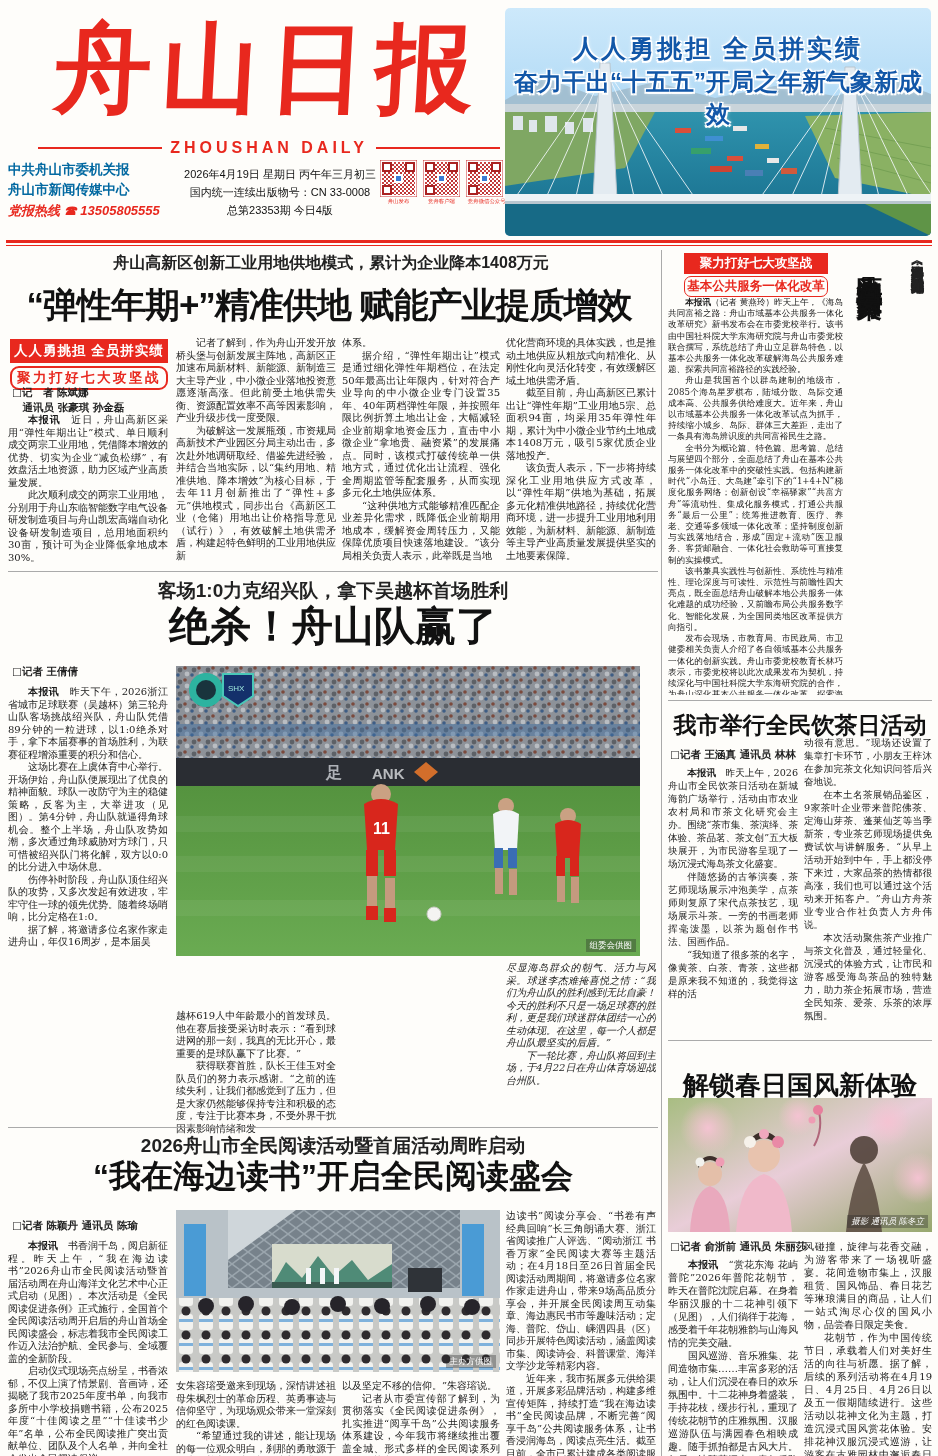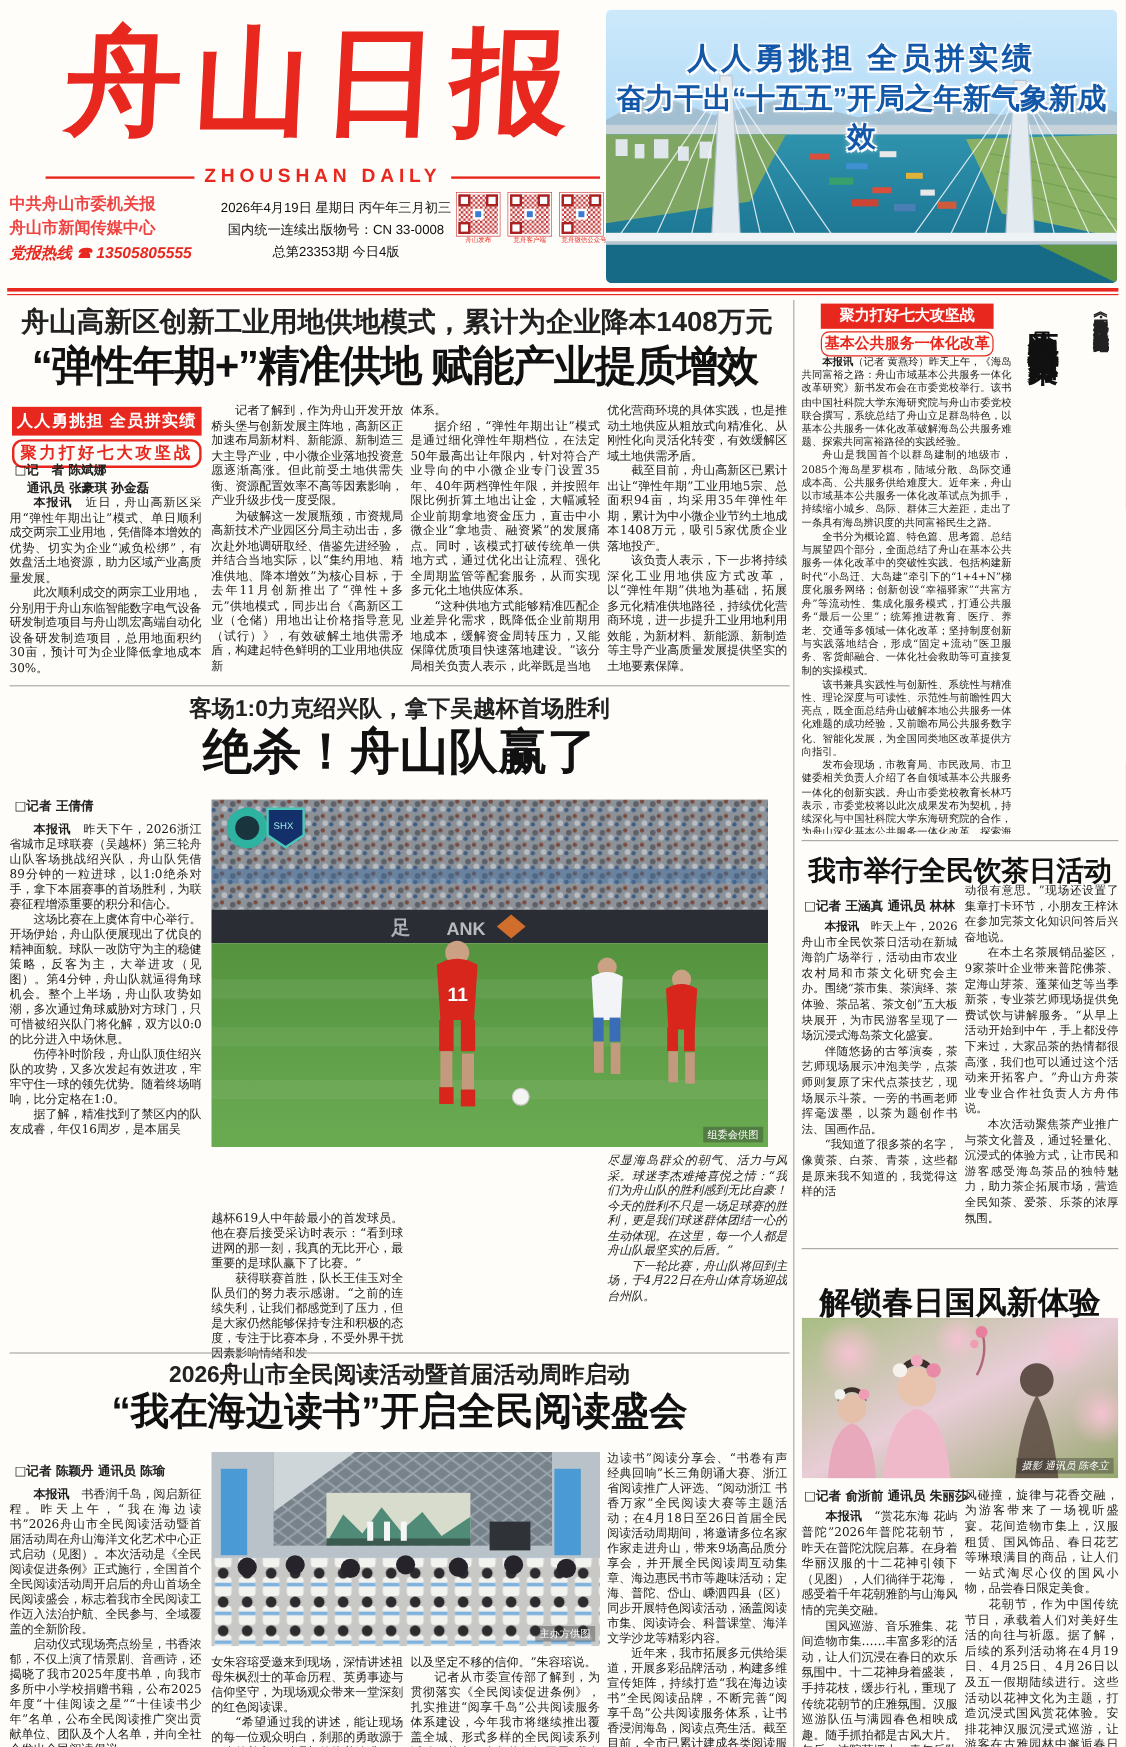--- a/index.html
+++ b/index.html
@@ -7,21 +7,21 @@
         font-family:"DejaVu Serif","Liberation Serif",serif;color:#1c1c1c;}
   .abs{position:absolute;}
   
   .mast-title{left:30px;top:4px;width:478px;height:132px;font-size:97px;line-height:128px;
     font-weight:bold;color:#e8281e;text-align:center;letter-spacing:10px;transform:skewX(-3deg);}
   .mast-en{left:38px;top:139px;width:462px;display:flex;align-items:center;gap:8px;}
   .mast-en .rule{flex:1;height:2px;background:#e8281e;}
   .mast-en .en{color:#e8281e;font-family:"Liberation Sans",sans-serif;font-weight:bold;
     font-size:16px;letter-spacing:4px;white-space:nowrap;}
   .org{left:8px;top:160px;width:170px;font-family:"Liberation Sans",sans-serif;}
-  .org .l{font-size:13.5px;font-weight:bold;color:#ef4444;line-height:20px;}
+  .org .l{font-size:13.5px;font-weight:bold;color:#0369a1;line-height:20px;}
   .org .hot{font-size:13px;font-weight:bold;font-style:italic;color:#e8281e;line-height:22px;}
   .dateblk{left:182px;top:165px;width:196px;text-align:center;font-size:11px;line-height:18px;color:#111;
     font-family:"Liberation Sans",sans-serif;}
   .qrs{left:380px;top:160px;width:124px;display:flex;gap:6px;}
   .qr{width:37px;text-align:center;}
   .qr svg{width:37px;height:37px;display:block;}
   .qr .lbl{font-size:6px;color:#e8281e;line-height:8px;white-space:nowrap;transform:scale(.9);transform-origin:center;}
   
   .banner{left:505px;top:8px;width:426px;height:228px;border-radius:5px;overflow:hidden;}
   .banner svg{position:absolute;left:0;top:0;width:100%;height:100%;}
@@ -37,21 +37,21 @@
   .byline{font-size:10.5px;color:#222;font-weight:bold;}
   .textcol{font-size:10px;line-height:12.5px;text-align:justify;overflow:hidden;color:#1b1b1b;}
   .textcol p{margin:0;text-indent:2em;}
   .textcol.cont p:first-child{text-indent:0;}
   .grayline{background:#aaa;}
   .caption{position:absolute;right:4px;bottom:4px;font-size:8.5px;color:#fff;
     background:rgba(40,40,40,.35);padding:0 4px;line-height:13px;font-family:"Liberation Sans",sans-serif;}
   .photo{overflow:hidden;}
   .photo svg{display:block;width:100%;height:100%;}
   
-  .lead-kicker{left:10px;top:253px;width:642px;font-size:23px;}
+  .lead-kicker{left:10px;top:253px;width:642px;font-size:16px;}
   .lead-head{left:2px;top:282px;width:654px;font-size:35px;letter-spacing:-1px;}
   .badges{left:10px;top:339px;width:158px;font-family:"Liberation Sans",sans-serif;text-align:center;}
   .badge1{background:#e8281e;color:#fff;font-size:13.5px;font-weight:bold;padding:3px 0;letter-spacing:1px;}
   .badge2{margin-top:3px;border:2px solid #e8281e;border-radius:9px;color:#e8281e;
     font-size:13.5px;font-weight:bold;padding:1px 0;letter-spacing:2.5px;}
   .lead-byline{left:12px;top:385px;width:158px;line-height:15px;}
   
   .fuyu-badges{left:684px;top:253px;width:144px;font-family:"Liberation Sans",sans-serif;text-align:center;}
   .fuyu-badge1{background:#e8281e;color:#fff;font-size:12.5px;font-weight:bold;padding:2px 6px;}
   .fuyu-badge2{margin-top:2px;border:1.5px solid #e8281e;border-radius:7px;color:#e8281e;
@@ -320,21 +320,21 @@
           <rect x="395" y="211" width="8" height="26" fill="#c49a7e"></rect>
       </g>
       <circle cx="258" cy="248" r="7" fill="#f4f4f2" stroke="#c9c9c4"></circle>
     </svg>
     <div class="caption">组委会供图</div>
   </div>
   <div class="abs textcol" style="left:8px;top:686px;width:160px;height:430px;">
       <p><b>本报讯</b>　昨天下午，2026浙江省城市足球联赛（吴越杯）第三轮舟山队客场挑战绍兴队，舟山队凭借89分钟的一粒进球，以1:0绝杀对手，拿下本届赛事的首场胜利，为联赛征程增添重要的积分和信心。</p>
       <p>这场比赛在上虞体育中心举行。开场伊始，舟山队便展现出了优良的精神面貌。球队一改防守为主的稳健策略，反客为主，大举进攻（见图）。第4分钟，舟山队就逼得角球机会。整个上半场，舟山队攻势如潮，多次通过角球威胁对方球门，只可惜被绍兴队门将化解，双方以0:0的比分进入中场休息。</p>
       <p>伤停补时阶段，舟山队顶住绍兴队的攻势，又多次发起有效进攻，牢牢守住一球的领先优势。随着终场哨响，比分定格在1:0。</p>
-      <p>据了解，精准找到了禁区内的队友成睿，年仅16周岁，是本届吴</p>
+      <p>据了解，将邀请多位名家作家走进舟山，年仅16周岁，是本届吴</p>
     </div>
   <div class="abs textcol cont" style="left:176px;top:962px;width:160px;height:156px;margin-top:48px;">
       <p>越杯619人中年龄最小的首发球员。他在赛后接受采访时表示：“看到球进网的那一刻，我真的无比开心，最重要的是球队赢下了比赛。”</p>
       <p>获得联赛首胜，队长王佳玉对全队员们的努力表示感谢。“之前的连续失利，让我们都感觉到了压力，但是大家仍然能够保持专注和积极的态度，专注于比赛本身，不受外界干扰因素影响情绪和发</p>
     </div>
   <div class="abs textcol cont" style="left:506px;top:962px;width:150px;height:156px;font-style:italic;">
       <p>尽显海岛群众的朝气、活力与风采。球迷李杰难掩喜悦之情：“我们为舟山队的胜利感到无比自豪！今天的胜利不只是一场足球赛的胜利，更是我们球迷群体团结一心的生动体现。在这里，每一个人都是舟山队最坚实的后盾。”</p>
       <p>下一轮比赛，舟山队将回到主场，于4月22日在舟山体育场迎战台州队。</p>
     </div>
 

